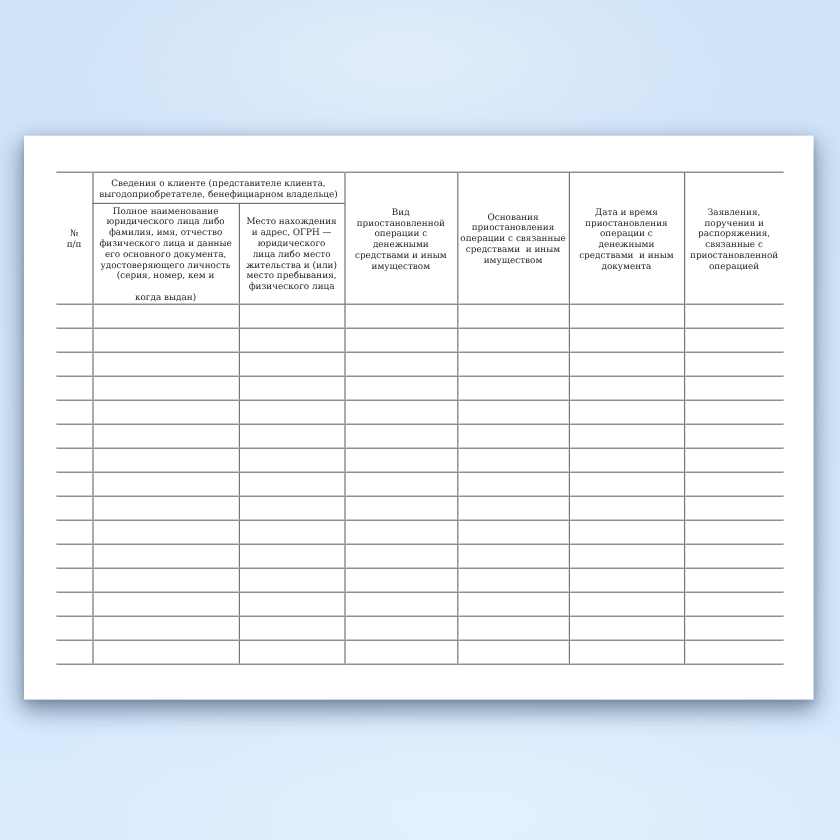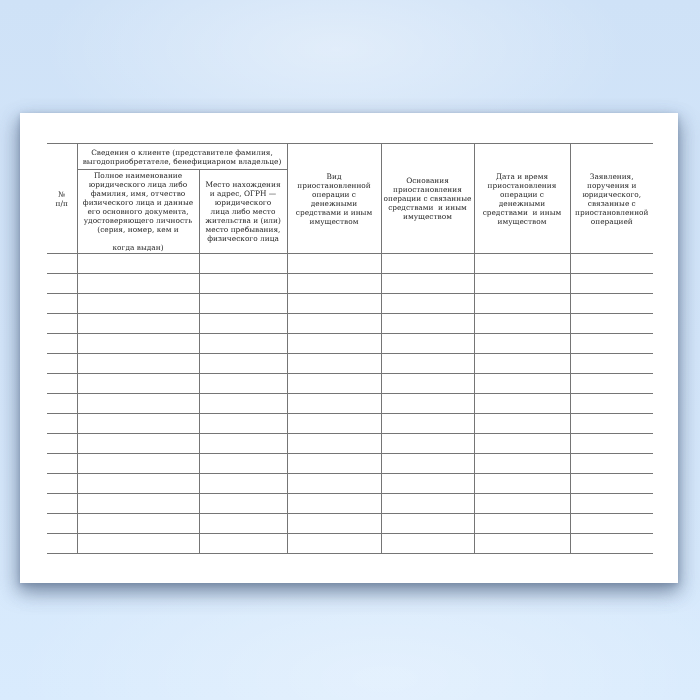--- a/index.html
+++ b/index.html
@@ -58,39 +58,39 @@
           <col style="width:88px">
         <col style="width:94px">
           <col style="width:93px">
           <col style="width:96px">
         <col style="width:83px">
       </colgroup>
       <thead>
         <tr class="h1">
           <th class="nl" rowspan="2">№
 п/п</th>
-          <th colspan="2">Сведения о клиенте (представителе фамилия,
+          <th colspan="2">Сведения о клиенте (представителе клиента,
 выгодоприобретателе, бенефициарном владельце)</th>
           <th rowspan="2">Вид приостановленной
 операции с денежными
 средствами и иным
 имуществом</th>
           <th rowspan="2">Основания
 приостановления
 операции с связанные
 средствами  и иным
 имуществом</th>
           <th rowspan="2">Дата и время
 приостановления
 операции с денежными
 средствами  и иным
-имуществом</th>
+документа</th>
           <th rowspan="2">Заявления,
 поручения и
-юридического,
+распоряжения,
 связанные с
 приостановленной
 операцией</th>
         </tr>
         <tr class="h2">
           <th>Полное наименование
 юридического лица либо
 фамилия, имя, отчество
 физического лица и данные
 его основного документа,

